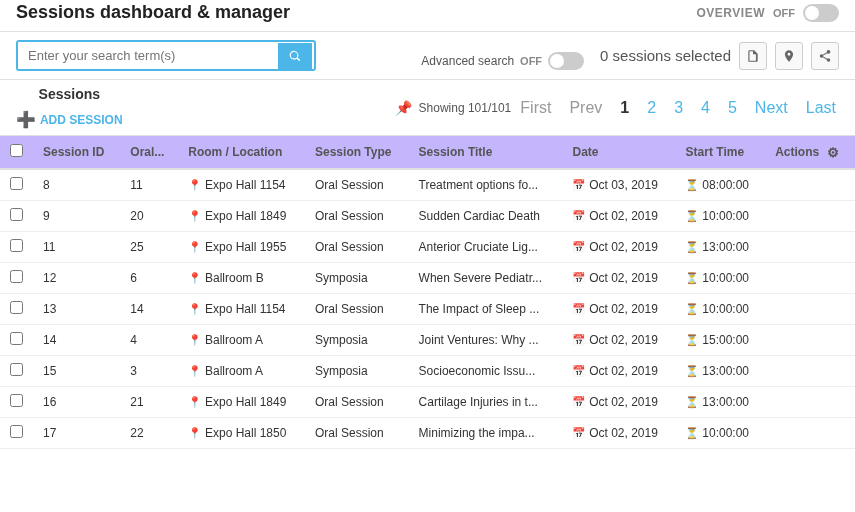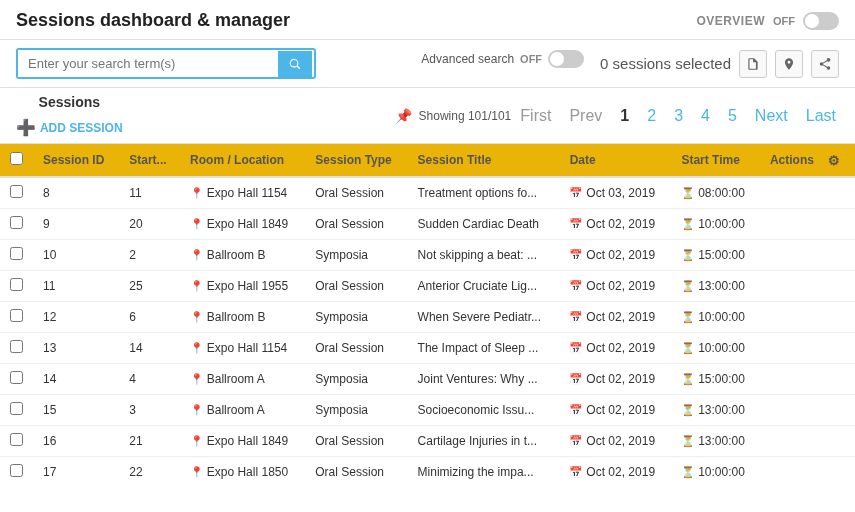--- a/index.html
+++ b/index.html
@@ -1,32 +1,32 @@
 <!DOCTYPE html>
 <html><head>
   <meta charset="utf-8">
   <style>
     * { box-sizing: border-box; margin: 0; padding: 0; }
     body { font-family: Arial, sans-serif; font-size: 13px; background: #fff; color: #333; width: 855px; height: 512px; overflow: hidden; }
 
     
-    .header { display: flex; align-items: center; justify-content: space-between; padding: 10px 16px 8px 16px; border-bottom: 1px solid #e0e0e0; }
+    .header { display: flex; align-items: center; justify-content: space-between; padding: 2px 16px 8px 16px; border-bottom: 1px solid #e0e0e0; }
     .header-title { font-size: 18px; font-weight: bold; color: #222; }
     .header-right { display: flex; align-items: center; gap: 8px; }
     .overview-label { font-size: 12px; color: #888; font-weight: bold; letter-spacing: 0.5px; }
     .toggle-off { display: inline-flex; align-items: center; width: 36px; height: 18px; background: #ccc; border-radius: 9px; cursor: pointer; position: relative; }
     .toggle-off::after { content: ''; position: absolute; left: 2px; top: 2px; width: 14px; height: 14px; background: #fff; border-radius: 50%; }
 
     
     .search-bar { display: flex; align-items: center; padding: 8px 16px; gap: 4px; border-bottom: 1px solid #e0e0e0; }
     .search-input-wrap { display: flex; align-items: center; border: 2px solid #4db6e8; border-radius: 3px; overflow: hidden; width: 300px; }
     .search-input { border: none; outline: none; padding: 6px 10px; font-size: 13px; color: #555; width: 260px; }
     .search-btn { background: #4db6e8; border: none; padding: 6px 10px; cursor: pointer; display: flex; align-items: center; justify-content: center; }
     .search-btn svg { fill: #fff; width: 14px; height: 14px; }
-    .search-right { display: flex; align-items: flex-start; gap: 16px; margin-left: auto; }
+    .search-right { display: flex; align-items: flex-end; gap: 16px; margin-left: auto; }
     .adv-search { display: flex; align-items: center; gap: 6px; font-size: 12px; color: #555; }
     .adv-label { font-weight: normal; }
     .off-tag { font-size: 11px; font-weight: bold; color: #888; }
     .sessions-selected { display: flex; align-items: center; gap: 8px; font-size: 15px; color: #555; }
     .icon-btn { width: 28px; height: 28px; border: 1px solid #ccc; border-radius: 3px; display: flex; align-items: center; justify-content: center; cursor: pointer; background: #f9f9f9; }
     .icon-btn svg { width: 14px; height: 14px; fill: #666; }
 
     
     .sessions-toolbar { display: flex; align-items: center; justify-content: space-between; padding: 6px 16px; border-bottom: 1px solid #e0e0e0; }
     .sessions-left { display: flex; align-items: center; gap: 8px; flex-direction: column; }
@@ -37,29 +37,29 @@
     .pin-icon { color: #4db6e8; font-size: 14px; }
     .showing-text { color: #555; }
     .pagination { display: flex; align-items: center; gap: 12px; font-size: 16px; justify-content: flex-end; }
     .page-link { color: #4db6e8; cursor: pointer; padding: 1px 3px; }
     .page-link.active { color: #333; font-weight: bold; }
     .page-link.muted { color: #999; }
 
     
     .table-wrap { overflow-y: auto; height: calc(512px - 170px); }
     table { width: 100%; border-collapse: collapse; }
-    thead th { background: #eab308; padding: 8px 10px; text-align: left; font-size: 12px; color: #555; border-bottom: 2px solid #e0e0e0; white-space: nowrap; position: sticky; top: 0; z-index: 10; }
+    thead th { background: #c4b5fd; padding: 8px 10px; text-align: left; font-size: 12px; color: #555; border-bottom: 2px solid #e0e0e0; white-space: nowrap; position: sticky; top: 0; z-index: 10; }
     tbody tr { border-bottom: 1px solid #eee; }
     tbody td { padding: 7px 10px; font-size: 12px; color: #333; vertical-align: middle; }
     .checkbox-col { width: 28px; }
     input[type="checkbox"] { cursor: pointer; }
     .loc-icon { color: #888; font-size: 11px; margin-right: 3px; }
     .cal-icon { color: #888; font-size: 11px; margin-right: 3px; }
     .clock-icon { color: #888; font-size: 11px; margin-right: 3px; }
-    .actions-header { display: flex; align-items: center; gap: 14px; }
+    .actions-header { display: flex; align-items: center; gap: 8px; }
     .gear-icon { color: #555; font-size: 13px; }
   </style>
 </head>
 <body>
 
 <div class="header">
   <span class="header-title">Sessions dashboard &amp; manager</span>
   <div class="header-right">
     <span class="overview-label">OVERVIEW</span>
     <span class="off-tag">OFF</span>
@@ -127,21 +127,21 @@
     </div>
   </div>
 </div>
 
 <div class="table-wrap">
   <table>
     <thead>
       <tr>
         <th class="checkbox-col"><input type="checkbox" style=""></th>
         <th>Session ID</th>
-        <th>Start...</th>
+        <th>Oral...</th>
         <th>Room / Location</th>
         <th>Session Type</th>
         <th>Session Title</th>
         <th>Date</th>
         <th>Start Time</th>
         <th>
           <div class="actions-header">
             <span>Actions</span>
             <span class="gear-icon">⚙</span>
           </div>
@@ -166,31 +166,20 @@
       <td>20</td>
       <td><span class="loc-icon">📍</span>Expo Hall 1849</td>
       <td>Oral Session</td>
       <td>Sudden Cardiac Death</td>
       <td><span class="cal-icon">📅</span>Oct 02, 2019</td>
       <td><span class="clock-icon">⏳</span>10:00:00</td>
       <td></td>
     </tr>
         <tr>
       <td class="checkbox-col"><input type="checkbox" style=""></td>
-      <td>10</td>
-      <td>2</td>
-      <td><span class="loc-icon">📍</span>Ballroom B</td>
-      <td>Symposia</td>
-      <td>Not skipping a beat: ...</td>
-      <td><span class="cal-icon">📅</span>Oct 02, 2019</td>
-      <td><span class="clock-icon">⏳</span>15:00:00</td>
-      <td></td>
-    </tr>
-        <tr>
-      <td class="checkbox-col"><input type="checkbox" style=""></td>
       <td>11</td>
       <td>25</td>
       <td><span class="loc-icon">📍</span>Expo Hall 1955</td>
       <td>Oral Session</td>
       <td>Anterior Cruciate Lig...</td>
       <td><span class="cal-icon">📅</span>Oct 02, 2019</td>
       <td><span class="clock-icon">⏳</span>13:00:00</td>
       <td></td>
     </tr>
         <tr>

